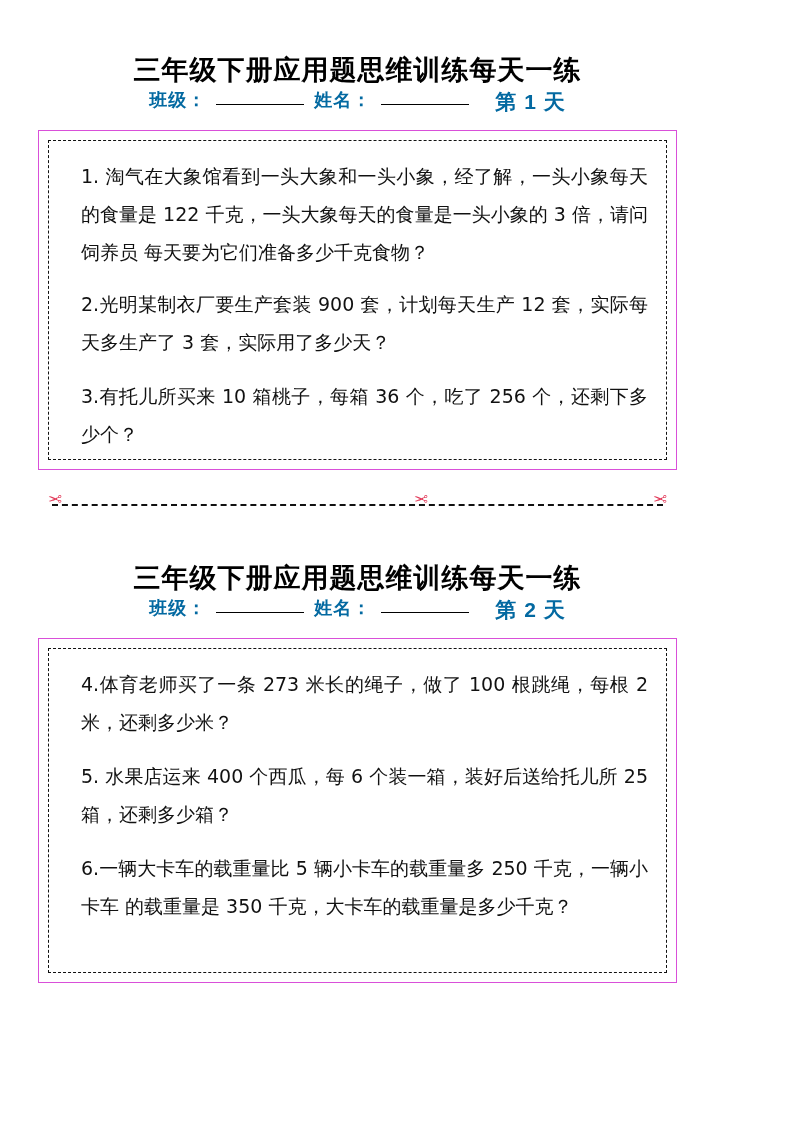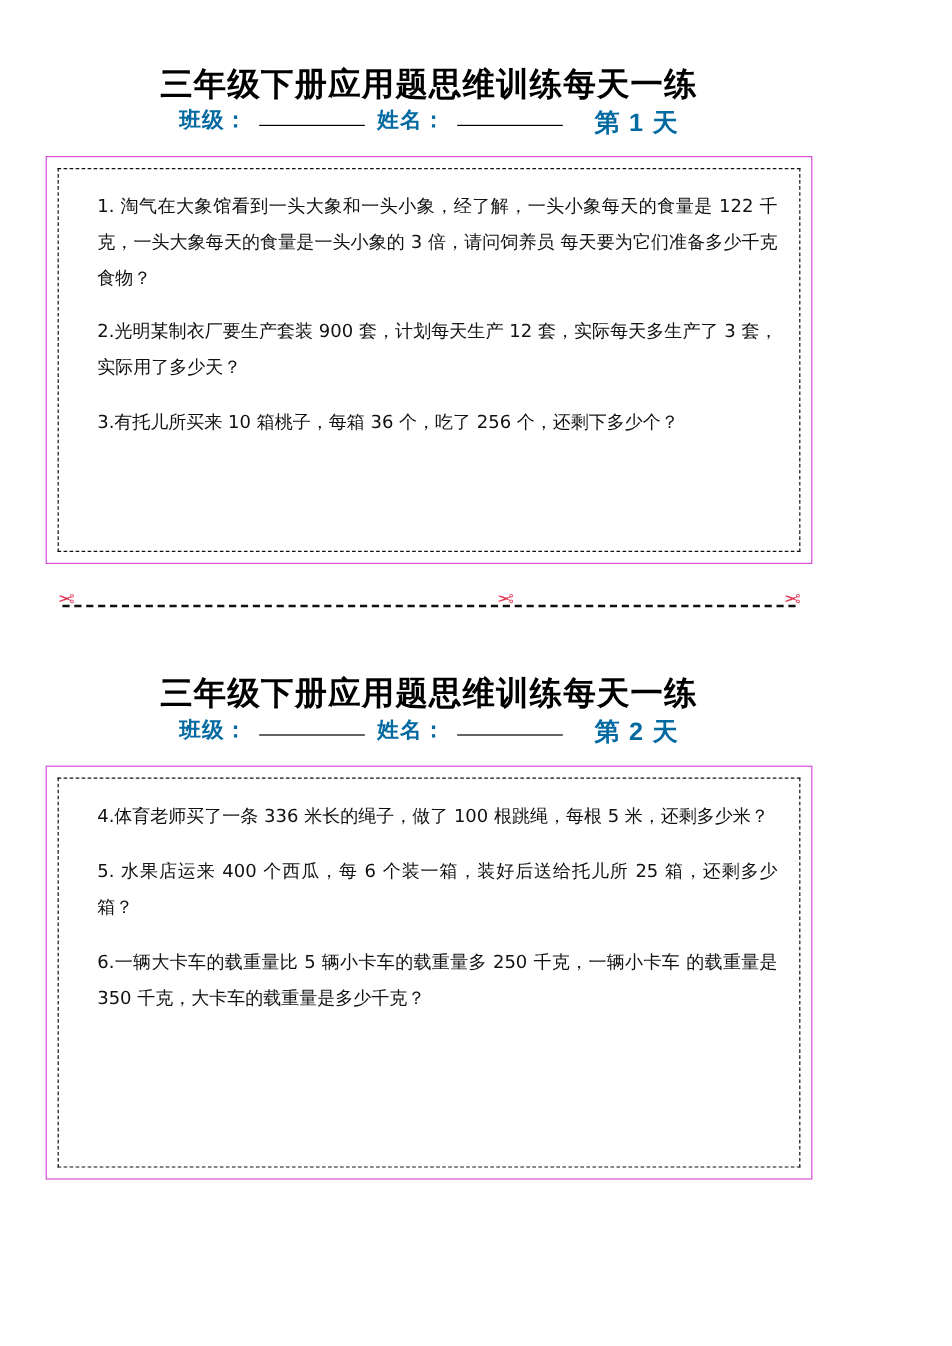--- a/index.html
+++ b/index.html
@@ -72,21 +72,21 @@
   }
   .inner-box {
     border: 1.4px dashed #111111;
     padding: 16px 18px 18px 18px;
     box-sizing: border-box;
   }
   .box1 .inner-box { height: 320px; }
   .box2 .inner-box { height: 325px; }
 
   .problem {
-    font-size: 15px;
+    font-size: 19px;
     line-height: 2.0;
     color: #111111;
     margin: 0 0 14px 0;
     text-align: justify;
     font-family: "DejaVu Sans", "Liberation Sans", sans-serif;
   }
   .problem.indent-wrap {
     text-indent: 0;
     padding-left: 14px;
   }
@@ -158,20 +158,20 @@
     <div class="subline">
       <span class="lbl">班级：</span>
       <span class="blank-line"></span>
       <span class="lbl">姓名：</span>
       <span class="blank-line"></span>
       <span class="day">第 2 天</span>
     </div>
 
     <div class="outer-box box2">
       <div class="inner-box">
-        <p class="problem indent-wrap">4.体育老师买了一条 336 米长的绳子，做了 100 根跳绳，每根 5 米，还剩多少米？</p>
+        <p class="problem indent-wrap">4.体育老师买了一条 273 米长的绳子，做了 100 根跳绳，每根 2 米，还剩多少米？</p>
         <p class="problem indent-wrap sp-top">5. 水果店运来 400 个西瓜，每 6 个装一箱，装好后送给托儿所 25 箱，还剩多少箱？</p>
         <p class="problem indent-wrap sp-top">6.一辆大卡车的载重量比 5 辆小卡车的载重量多 250 千克，一辆小卡车 的载重量是 350 千克，大卡车的载重量是多少千克？</p>
       </div>
     </div>
   </div>
 
 </div>
 
 </body></html>

